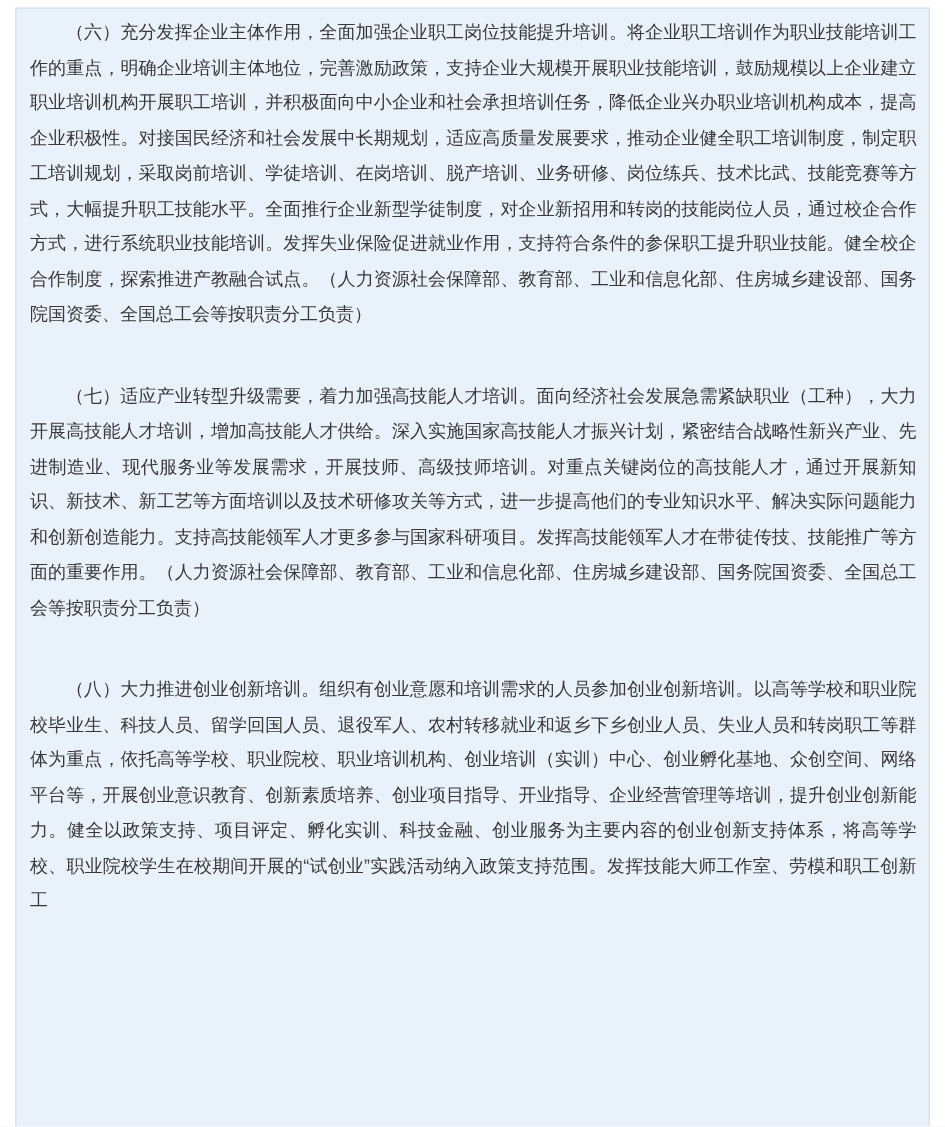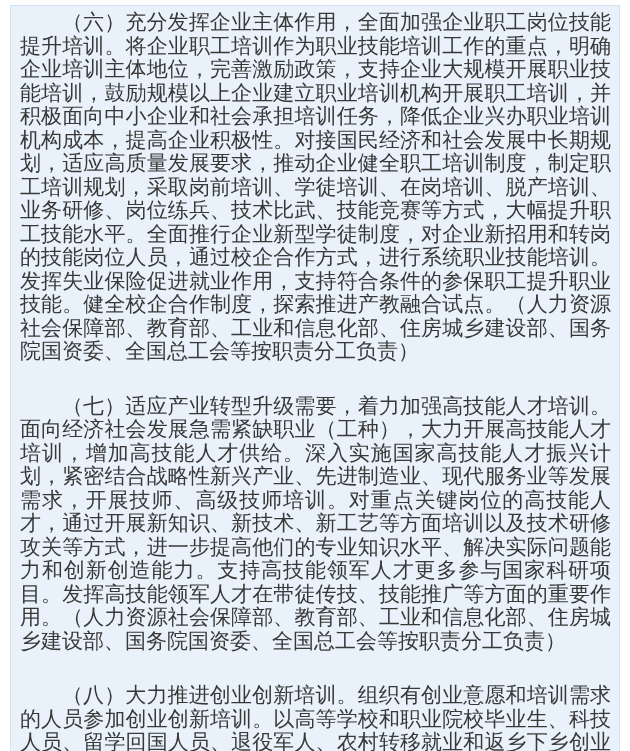--- a/index.html
+++ b/index.html
@@ -24,21 +24,21 @@
     box-sizing: border-box;
     margin: 5px 10px 0 10px;
     width: 610px;
     min-height: 900px;
     background: var(--content-bg, #e9f2fa);
     border: 1px solid var(--content-border, #d4e3f0);
     padding: 4px 8px 30px 9px;
   }
   .para {
     margin: 0 0 31px 0;
-    font-size: 21px;
+    font-size: 12px;
     line-height: 23.5px;
     color: var(--text-color, #383838);
     text-align: justify;
     text-indent: 2em;
     letter-spacing: 0;
     word-break: break-all;
   }
   .para:last-child {
     margin-bottom: 0;
   }

